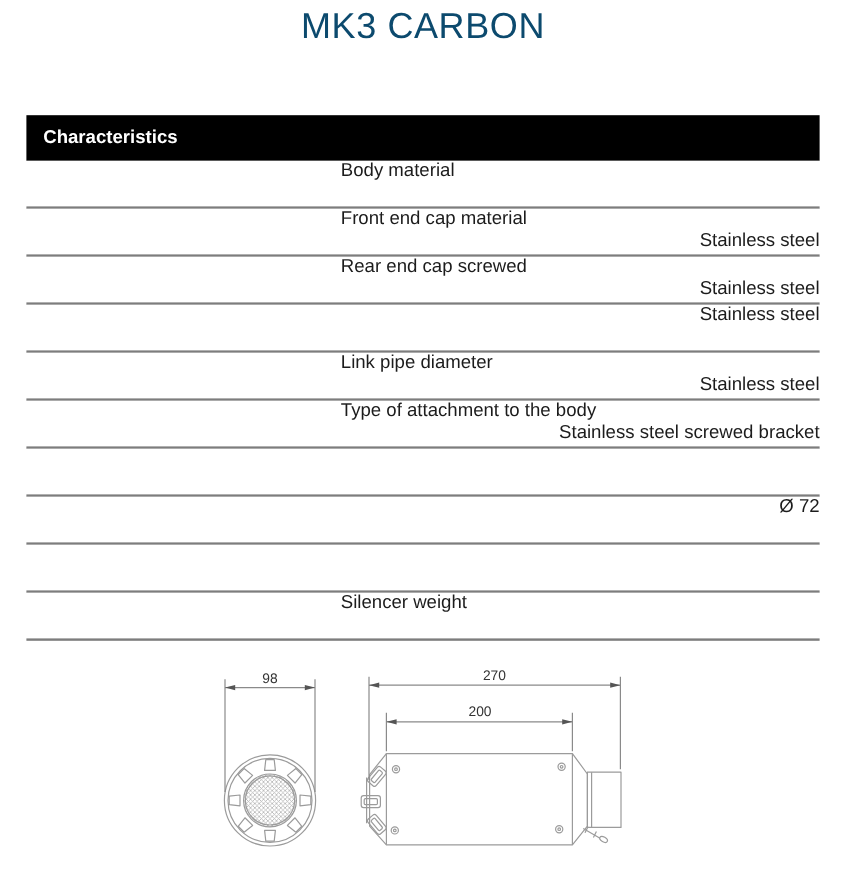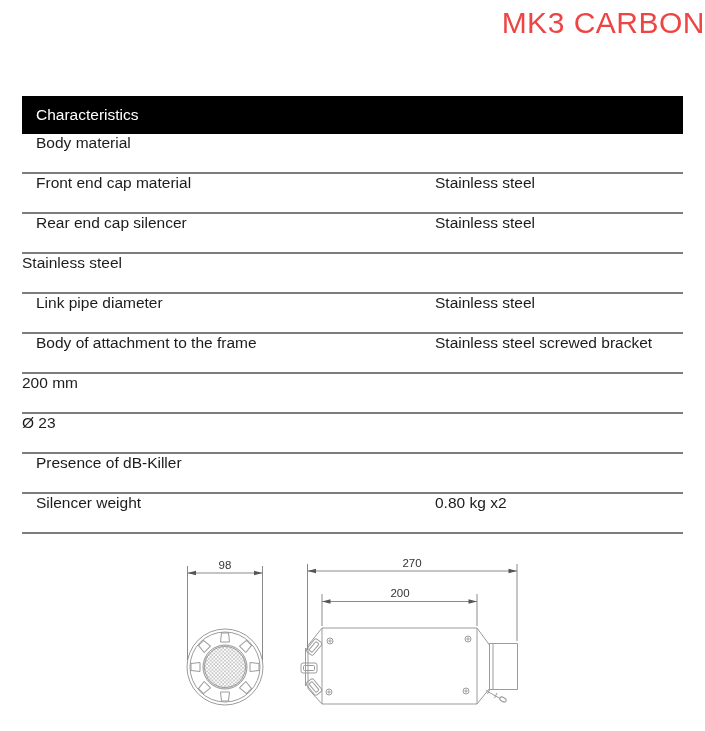--- a/index.html
+++ b/index.html
@@ -9,51 +9,52 @@
     width: 705px;
     height: 731px;
     background: #ffffff;
     overflow: hidden;
   }
   .title {
     position: absolute;
     top: 4px;
     left: 0;
     width: 100%;
-    text-align: right;
+    text-align: center;
     font-size: 30px;
     line-height: 38px;
     font-weight: 400;
-    color: #ef4444;
+    color: #0c4a6e;
     letter-spacing: 0.5px;
   }
   .spec-table {
     position: absolute;
     left: 22px;
     top: 96px;
     width: 661px;
   }
   .spec-table .thead {
     background: #000000;
     color: #ffffff;
-    font-weight: normal;
+    font-weight: bold;
     font-size: 15.5px;
     height: 38px;
     line-height: 38px;
     padding-left: 14px;
     box-sizing: border-box;
   }
   .spec-table .row {
     display: flex;
-    align-items: flex-start;
+    align-items: flex-end;
     height: 38px;
     border-bottom: 2px solid #7d7d7d;
     font-size: 15.5px;
     color: #1c1c1c;
     background: #ffffff;
+    flex-direction: column;
   }
   .spec-table .row .label {
     width: 413px;
     padding-left: 14px;
     box-sizing: border-box;
     white-space: nowrap;
   }
   .spec-table .row .value {
     flex: 1;
     white-space: nowrap;
@@ -82,46 +83,43 @@
     <div class="thead">Characteristics</div>
 
     <div class="row">
       <div class="label">Body material</div>
     </div>
     <div class="row">
       <div class="label">Front end cap material</div>
       <div class="value">Stainless steel</div>
     </div>
     <div class="row">
-      <div class="label">Rear end cap silencer</div>
+      <div class="label">Rear end cap screwed</div>
       <div class="value">Stainless steel</div>
     </div>
     <div class="row">
       <div class="value">Stainless steel</div>
     </div>
     <div class="row">
       <div class="label">Link pipe diameter</div>
       <div class="value">Stainless steel</div>
     </div>
     <div class="row">
-      <div class="label">Body of attachment to the frame</div>
+      <div class="label">Type of attachment to the body</div>
       <div class="value">Stainless steel screwed bracket</div>
     </div>
     <div class="row">
-      <div class="value">200 mm</div>
-    </div>
-    <div class="row">
-      <div class="value">Ø 23</div>
-    </div>
-    <div class="row">
-      <div class="label">Presence of dB-Killer</div>
+    </div>
+    <div class="row">
+      <div class="value">Ø 72</div>
+    </div>
+    <div class="row">
     </div>
     <div class="row">
       <div class="label">Silencer weight</div>
-      <div class="value">0.80 kg x2</div>
     </div>
   </div>
 
   <svg class="drawing" viewBox="0 540 705 191" xmlns="http://www.w3.org/2000/svg">
     <defs>
       <pattern id="mesh" width="3.6" height="3.6" patternUnits="userSpaceOnUse">
         <path d="M0,3.6 L3.6,0 M0,0 L3.6,3.6" stroke="#aeaeae" stroke-width="0.6"></path>
       </pattern>
     </defs>
 

